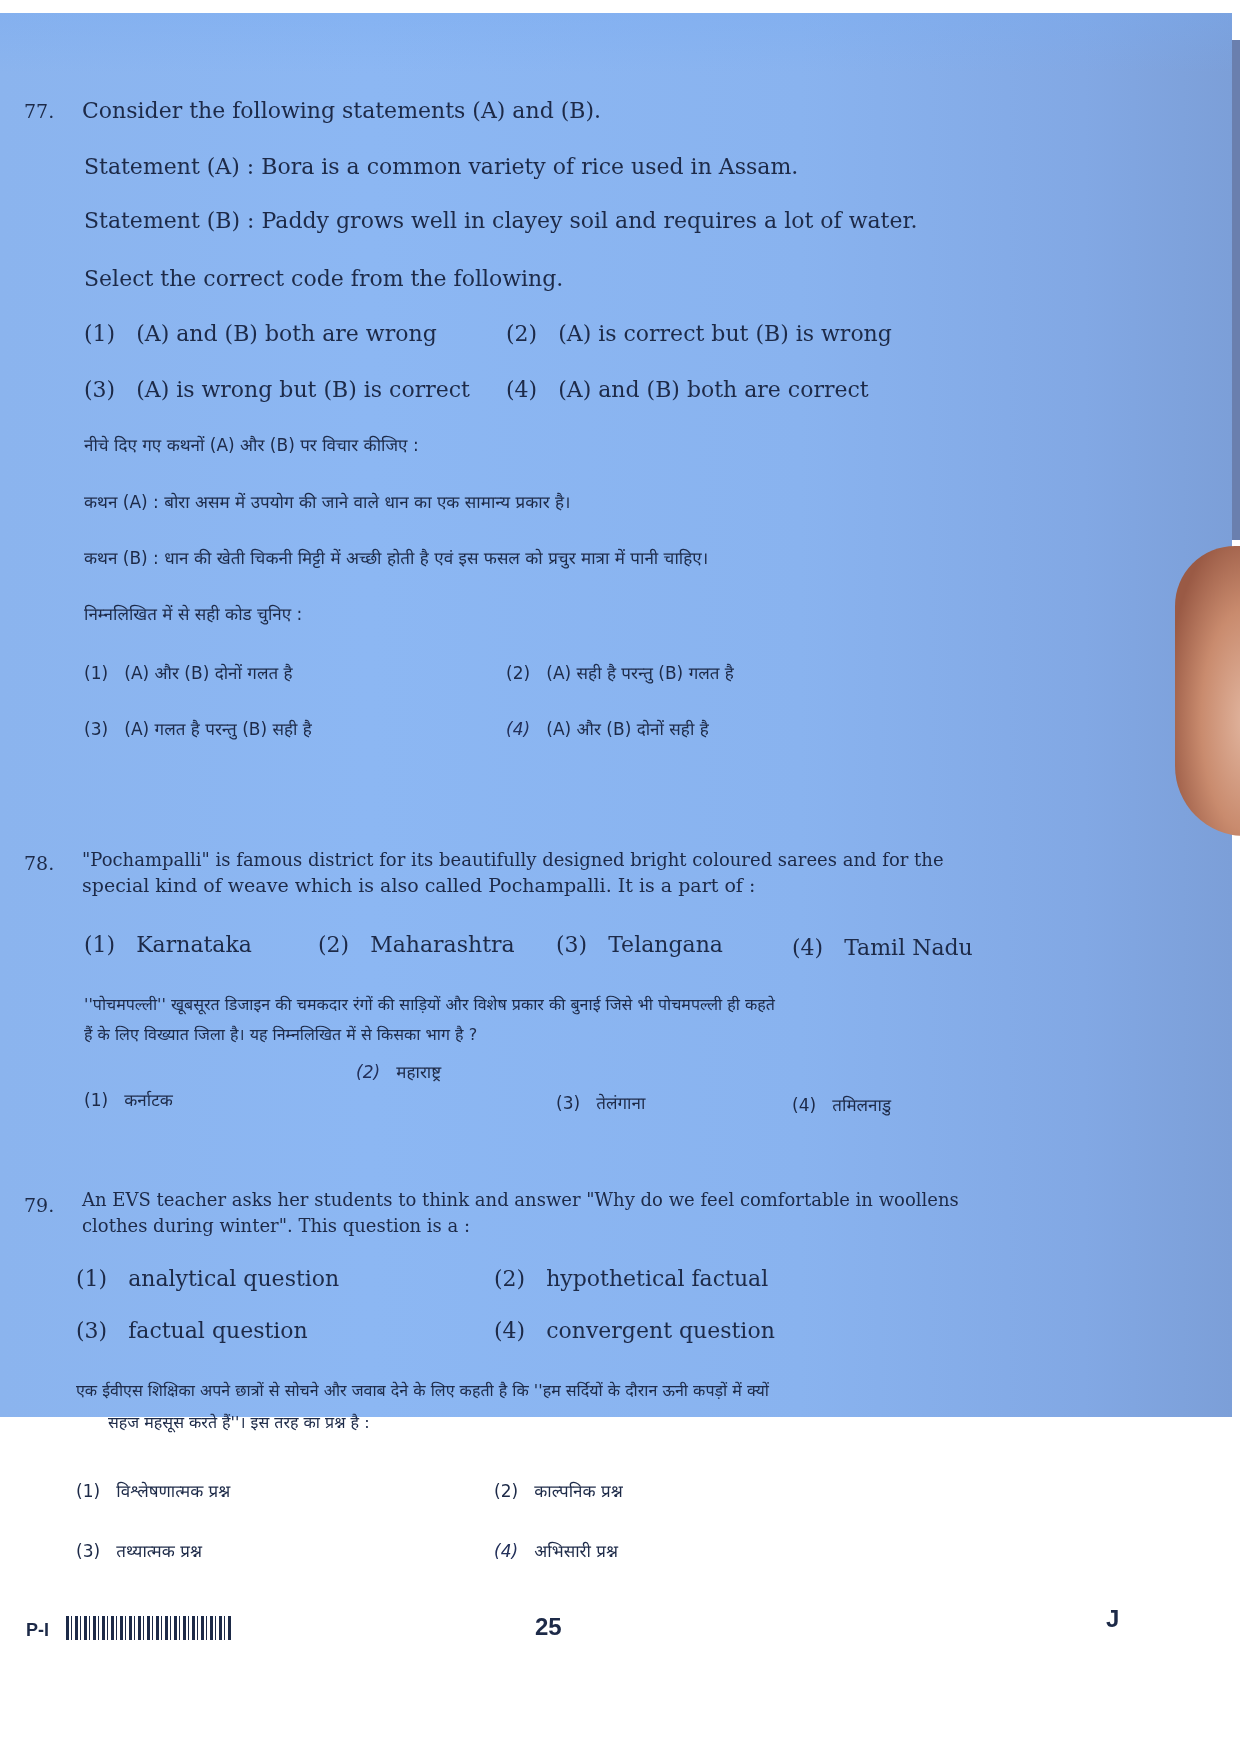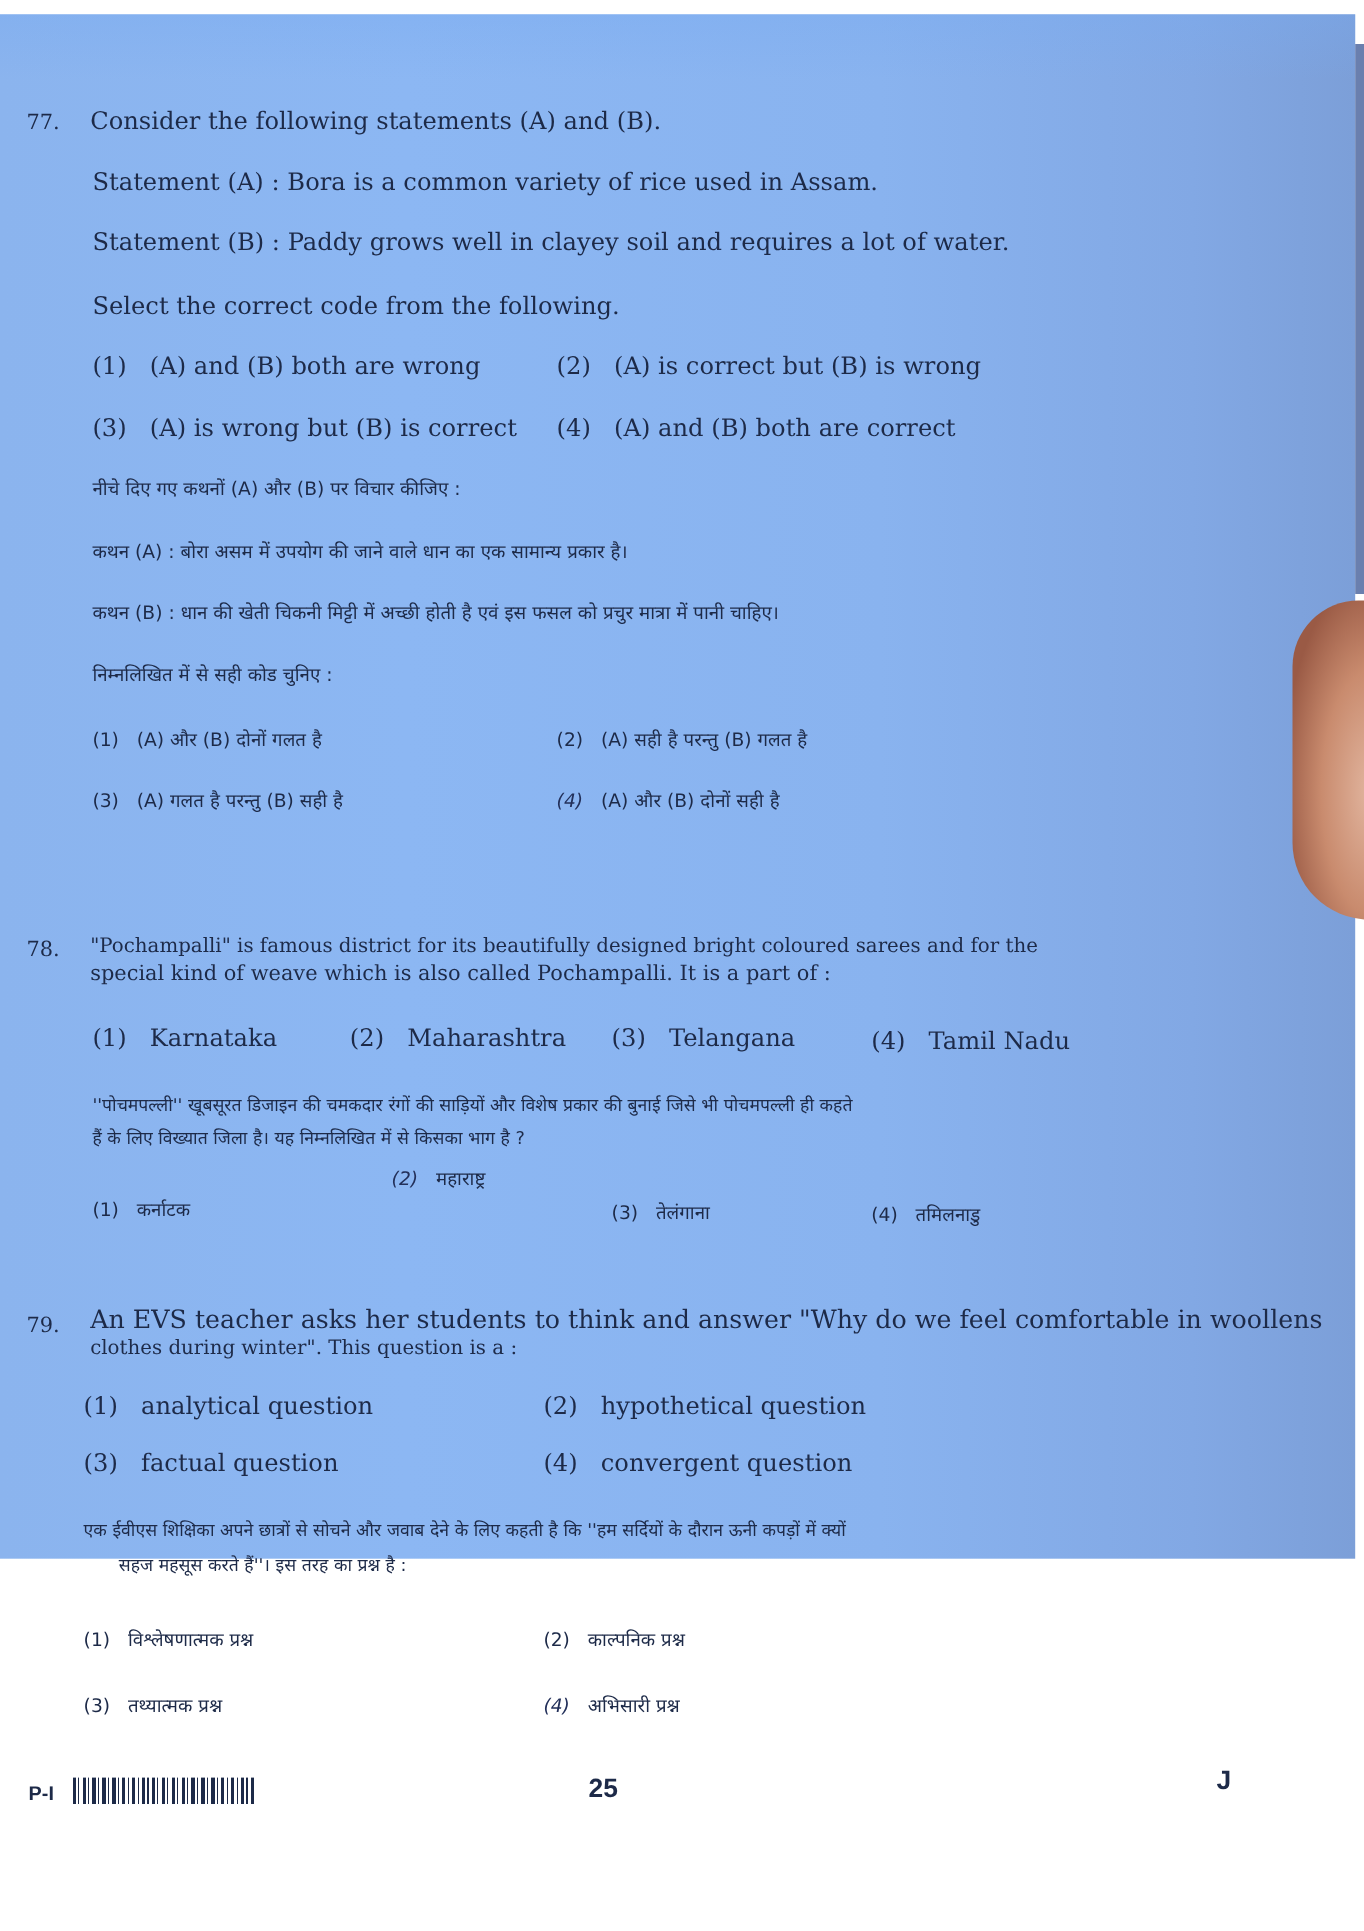--- a/index.html
+++ b/index.html
@@ -70,25 +70,25 @@
 
   <div class="t hi" style="left:84px;top:980px;font-size:16px;">''पोचमपल्ली'' खूबसूरत डिजाइन की चमकदार रंगों की साड़ियों और विशेष प्रकार की बुनाई जिसे भी पोचमपल्ली ही कहते</div>
   <div class="t hi" style="left:84px;top:1010px;font-size:16px;">हैं के लिए विख्यात जिला है। यह निम्नलिखित में से किसका भाग है ?</div>
 
   <div class="t hi" style="left:84px;top:1075px;"><span>(1)</span>&nbsp;&nbsp;&nbsp;<span>कर्नाटक</span></div>
   <div class="t hi" style="left:318px;top:1047px;margin-left:38px;"><span class="mark">(2)</span>&nbsp;&nbsp;&nbsp;<span>महाराष्ट्र</span></div>
   <div class="t hi" style="left:556px;top:1078px;"><span>(3)</span>&nbsp;&nbsp;&nbsp;<span>तेलंगाना</span></div>
   <div class="t hi" style="left:792px;top:1080px;"><span>(4)</span>&nbsp;&nbsp;&nbsp;<span>तमिलनाडु</span></div>
 
   <div class="t qn" style="left:24px;top:1180px;">79.</div>
-  <div class="t" style="left:82px;top:1175px;font-size:23px;">An EVS teacher asks her students to think and answer "Why do we feel comfortable in woollens</div>
+  <div class="t" style="left:82px;top:1175px;font-size:18px;">An EVS teacher asks her students to think and answer "Why do we feel comfortable in woollens</div>
   <div class="t" style="left:82px;top:1201px;font-size:18px;">clothes during winter". This question is a :</div>
 
   <div class="t" style="left:76px;top:1254px;"><span>(1)</span>&nbsp;&nbsp;&nbsp;<span>analytical question</span></div>
-  <div class="t" style="left:494px;top:1254px;"><span>(2)</span>&nbsp;&nbsp;&nbsp;<span>hypothetical question</span></div>
+  <div class="t" style="left:494px;top:1254px;"><span>(2)</span>&nbsp;&nbsp;&nbsp;<span>hypothetical factual</span></div>
   <div class="t" style="left:76px;top:1306px;"><span>(3)</span>&nbsp;&nbsp;&nbsp;<span>factual question</span></div>
   <div class="t" style="left:494px;top:1306px;"><span>(4)</span>&nbsp;&nbsp;&nbsp;<span>convergent question</span></div>
 
   <div class="t hi" style="left:76px;top:1366px;font-size:16px;">एक ईवीएस शिक्षिका अपने छात्रों से सोचने और जवाब देने के लिए कहती है कि ''हम सर्दियों के दौरान ऊनी कपड़ों में क्यों</div>
   <div class="t hi" style="left:76px;top:1398px;font-size:16px;margin-left:32px;">सहज महसूस करते हैं''। इस तरह का प्रश्न है :</div>
 
   <div class="t hi" style="left:76px;top:1466px;"><span>(1)</span>&nbsp;&nbsp;&nbsp;<span>विश्लेषणात्मक प्रश्न</span></div>
   <div class="t hi" style="left:494px;top:1466px;"><span>(2)</span>&nbsp;&nbsp;&nbsp;<span>काल्पनिक प्रश्न</span></div>
   <div class="t hi" style="left:76px;top:1526px;"><span>(3)</span>&nbsp;&nbsp;&nbsp;<span>तथ्यात्मक प्रश्न</span></div>
   <div class="t hi" style="left:494px;top:1526px;"><span class="mark">(4)</span>&nbsp;&nbsp;&nbsp;<span>अभिसारी प्रश्न</span></div>

